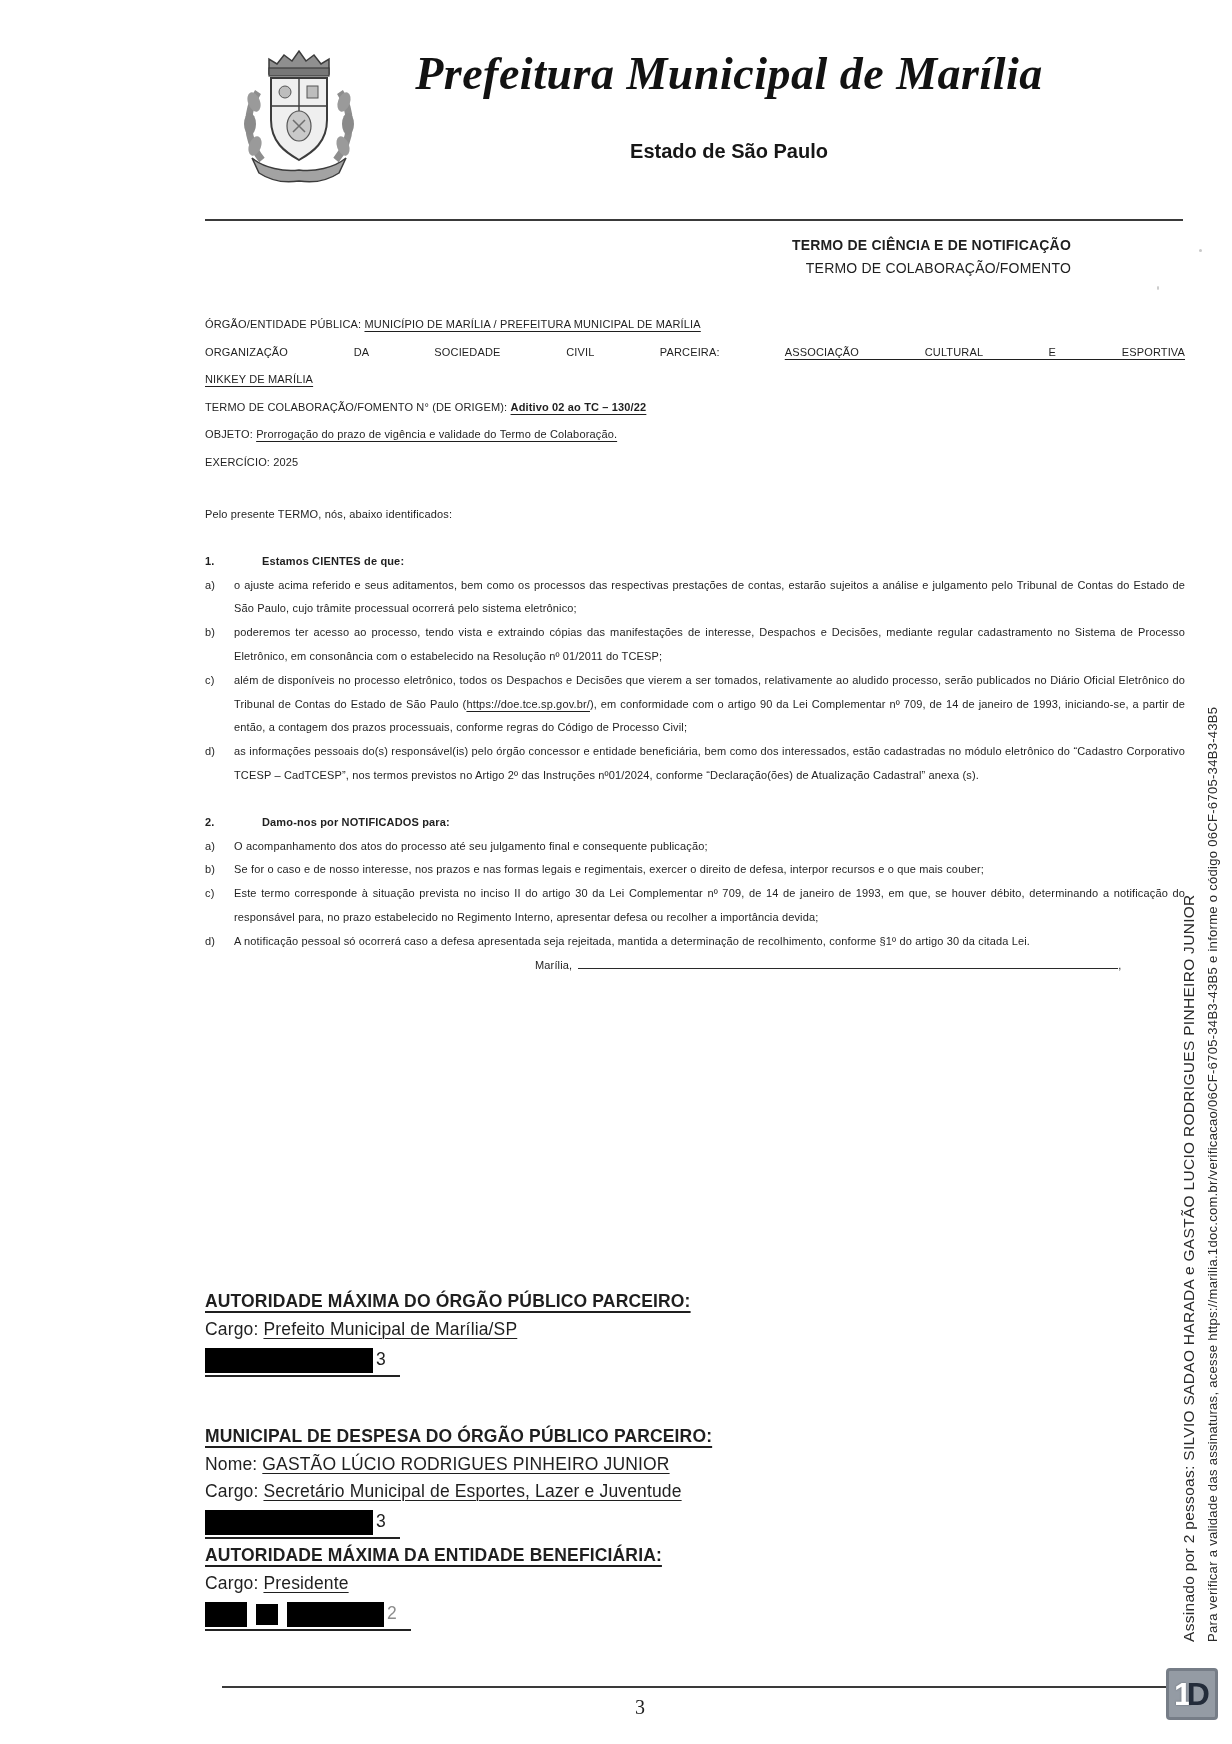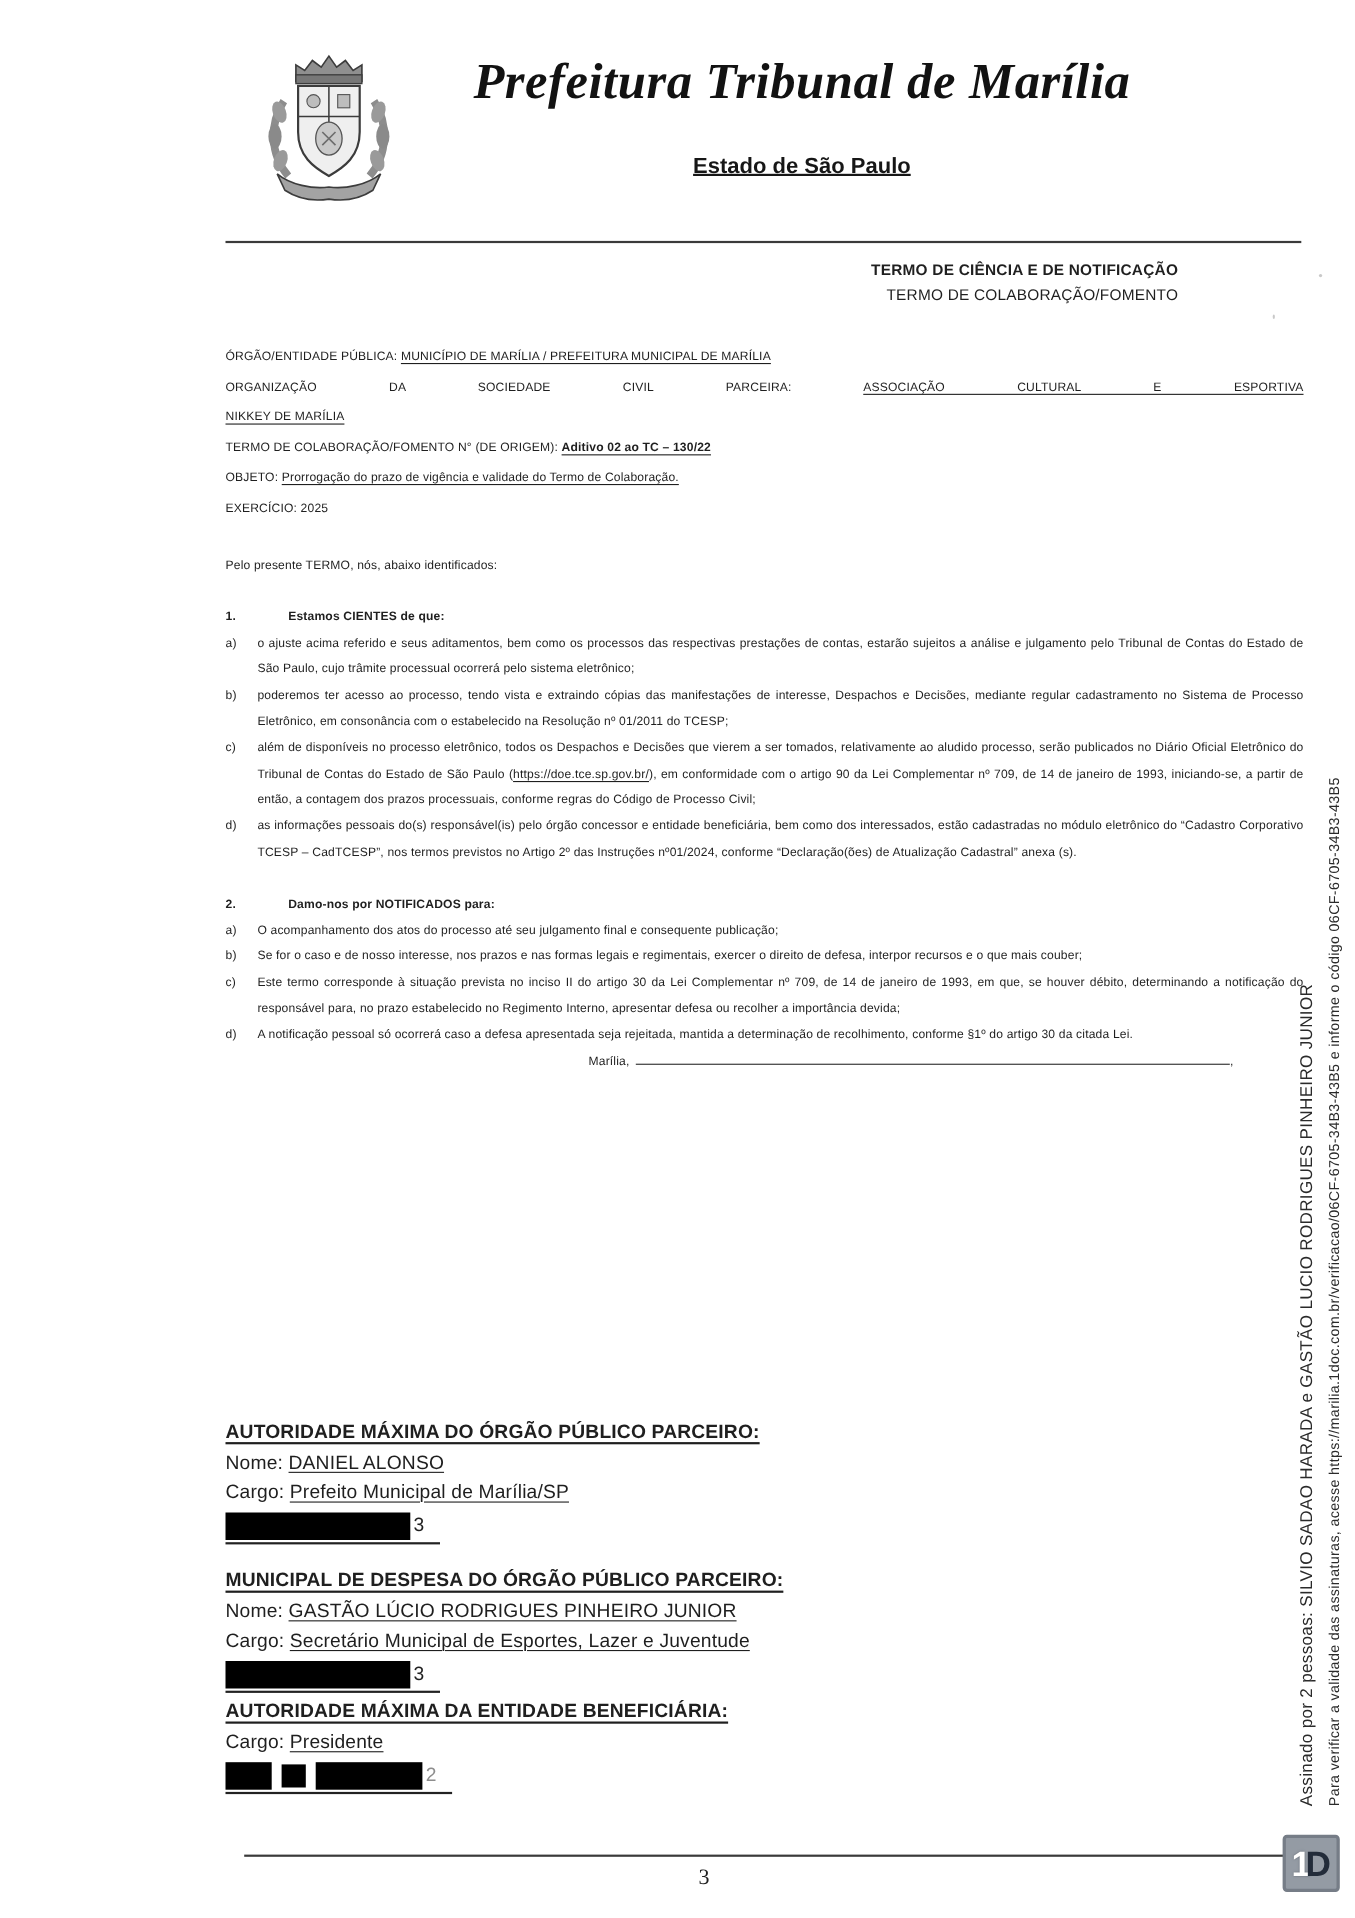--- a/index.html
+++ b/index.html
@@ -11,21 +11,21 @@
   }
   
   .crest { position:absolute; left:238px; top:40px; width:122px; height:144px; }
   .brand {
     position:absolute; left:388px; top:46px; width:682px; text-align:center;
     font-family:"Liberation Serif", serif; font-style:italic; font-weight:700;
     font-size:46px; line-height:56px; color:#121212; letter-spacing:0.5px;
   }
   .brand-sub {
     position:absolute; left:388px; top:140px; width:682px; text-align:center;
-    font-weight:700; font-size:20px; color:#161616;text-decoration:underline;
+    font-weight:700; font-size:20px; color:#161616;
   }
   .rule-top { position:absolute; left:205px; top:219px; width:978px; height:2px; background:#3a3a3a; }
   .doc-title { position:absolute; left:205px; width:866px; text-align:right; font-size:14px; letter-spacing:0.2px; }
   .doc-title.t1 { top:237px; font-weight:700; }
   .doc-title.t2 { top:260px; font-weight:400; }
 
   
   .content {
     position:absolute; left:205px; top:311px; width:980px;
     font-size:11px; line-height:23.8px; text-align:justify; letter-spacing:0.15px;
@@ -109,21 +109,21 @@
       <line x1="61" y1="38" x2="61" y2="96" stroke="#3c3c3c" stroke-width="1.4"></line>
       <line x1="33" y1="66" x2="89" y2="66" stroke="#3c3c3c" stroke-width="1.4"></line>
       <circle cx="47" cy="52" r="6" fill="#bdbdbd" stroke="#555" stroke-width="1"></circle>
       <rect x="69" y="46" width="11" height="12" fill="#bdbdbd" stroke="#555" stroke-width="1"></rect>
       <ellipse cx="61" cy="86" rx="12" ry="15" fill="#c9c9c9" stroke="#555" stroke-width="1.2"></ellipse>
       <path d="M55,80 l12,12 M67,80 l-12,12" stroke="#6e6e6e" stroke-width="1.5"></path>
 
       <path d="M14,118 c12,10 32,14 47,12 c15,2 35,-2 47,-12 l-7,15 c-12,8 -27,10 -40,8 c-13,2 -28,0 -40,-8 z" fill="#a3a3a3" stroke="#3c3c3c" stroke-width="1.5"></path>
     </svg>
   </div>
-  <div class="brand">Prefeitura Tribunal de Marília</div>
+  <div class="brand">Prefeitura Municipal de Marília</div>
   <div class="brand-sub">Estado de São Paulo</div>
   <div class="rule-top"></div>
   <div class="doc-title t1">TERMO DE CIÊNCIA E DE NOTIFICAÇÃO</div>
   <div class="doc-title t2">TERMO DE COLABORAÇÃO/FOMENTO</div>
 
   <div class="artifact a1"></div>
   <div class="artifact a2"></div>
 
   <div class="content">
 
@@ -154,21 +154,20 @@
     <div class="item"><span class="letter">c)</span><span>Este termo corresponde à situação prevista no inciso II do artigo 30 da Lei Complementar nº 709, de 14 de janeiro de 1993, em que, se houver débito, determinando a notificação do responsável para, no prazo estabelecido no Regimento Interno, apresentar defesa ou recolher a importância devida;</span></div>
     <div class="item"><span class="letter">d)</span><span>A notificação pessoal só ocorrerá caso a defesa apresentada seja rejeitada, mantida a determinação de recolhimento, conforme §1º do artigo 30 da citada Lei.</span></div>
 
     <div class="dateline"><span>Marília,</span><span class="blank-line"></span><span>,</span></div>
   </div>
 
   <div class="signatures">
 
     <div class="sig-block s1">
       <div class="sig-title">AUTORIDADE MÁXIMA DO ÓRGÃO PÚBLICO PARCEIRO:</div>
-      <div class="sig-line"><span>Nome: </span><span class="u">DANIEL ALONSO</span></div>
       <div class="sig-line"><span>Cargo: </span><span class="u">Prefeito Municipal de Marília/SP</span></div>
       <div><span class="redact-row"><span class="bar w1"></span><span class="redact-tail">3</span></span></div>
     </div>
 
     <div class="sig-block s2">
       <div class="sig-title">MUNICIPAL DE DESPESA DO ÓRGÃO PÚBLICO PARCEIRO:</div>
       <div class="sig-line"><span>Nome: </span><span class="u">GASTÃO LÚCIO RODRIGUES PINHEIRO JUNIOR</span></div>
       <div class="sig-line"><span>Cargo: </span><span class="u">Secretário Municipal de Esportes, Lazer e Juventude</span></div>
       <div><span class="redact-row"><span class="bar w1"></span><span class="redact-tail">3</span></span></div>
     </div>

